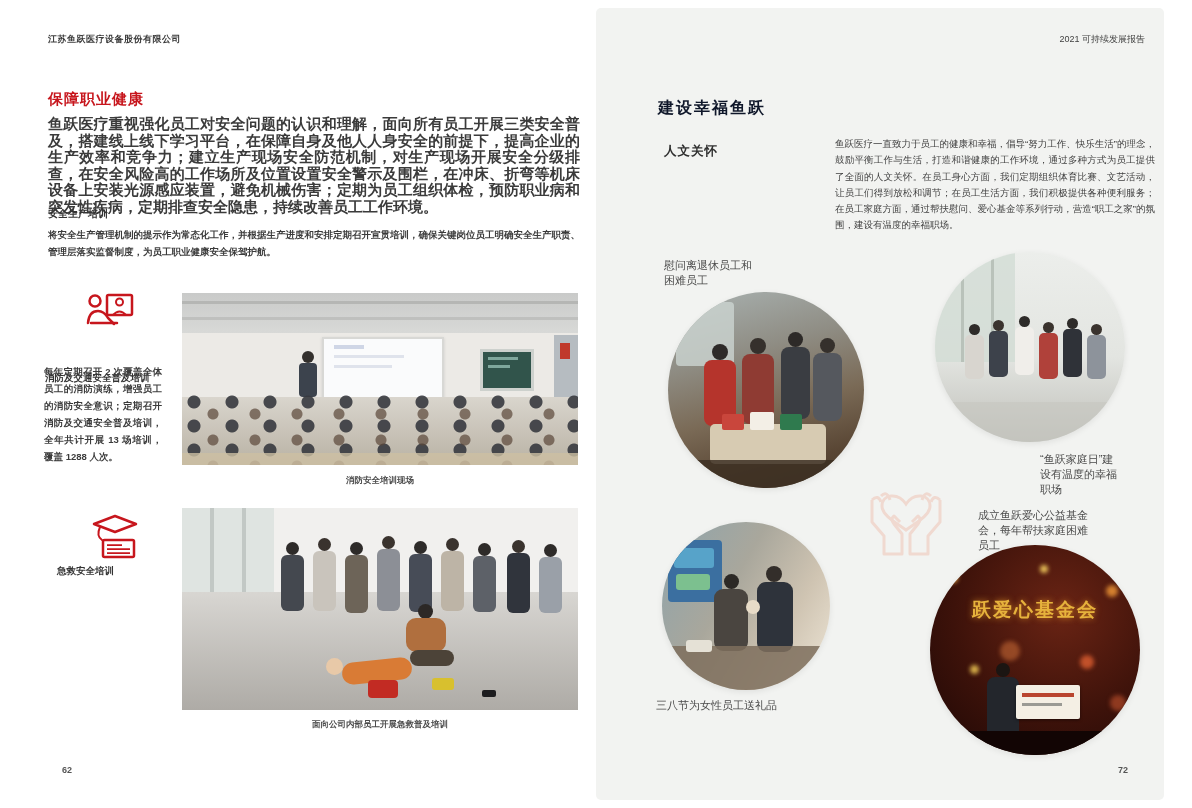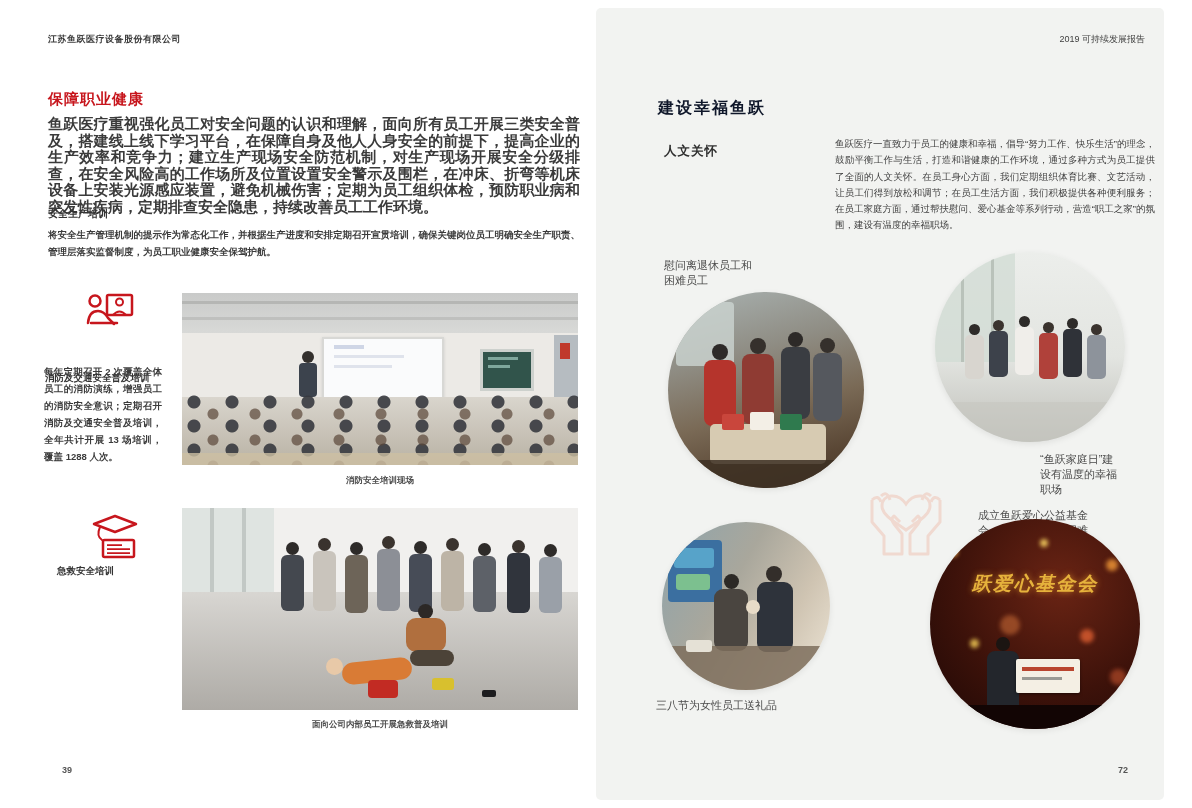--- a/index.html
+++ b/index.html
@@ -42,21 +42,21 @@
   .rp-body{left:835px;top:136px;width:320px;font-size:9.5px;line-height:16.3px;color:#3f3f3f;text-align:justify;}
   .rp-cap{font-size:11px;line-height:15px;color:#4a4a4a;}
   .rp-cap1{left:664px;top:258px;width:88px;}
   .rp-cap2{left:1040px;top:452px;width:82px;}
   .rp-cap3{left:978px;top:508px;width:118px;}
   .rp-cap4{left:656px;top:698px;width:170px;text-align:left;}
   .circle{border-radius:50%;overflow:hidden;box-shadow:0 2px 6px rgba(0,0,0,.08);}
   .circ1{left:668px;top:292px;width:196px;height:196px;}
   .circ2{left:935px;top:252px;width:190px;height:190px;}
   .circ3{left:662px;top:522px;width:168px;height:168px;}
-  .circ4{left:930px;top:519px;width:210px;height:210px;font-style:italic;}
+  .circ4{left:930px;top:545px;width:210px;height:210px;}
   .heart-icon{left:858px;top:466px;}
   .rp-num{left:1118px;top:765px;font-size:9px;font-weight:700;color:#555;}
 
   .overlay-gold{position:absolute;left:0;top:52px;width:100%;text-align:center;
                 font-size:19px;font-weight:700;color:#e6b23c;letter-spacing:2px;
                 text-shadow:0 0 6px rgba(230,150,40,.8);}
   .head{border-radius:50%;position:absolute;}
   .bokeh{position:absolute;border-radius:50%;filter:blur(2px);}
 </style>
 </head>
@@ -153,25 +153,25 @@
     <div class="s" style="left:224px;top:110px;width:40px;height:34px;border-radius:10px;background:#b06f3e;"></div>
     <div class="s" style="left:228px;top:142px;width:44px;height:16px;border-radius:8px;background:#4c4338;"></div>
     <div class="s" style="left:160px;top:152px;width:70px;height:22px;border-radius:11px;background:#d97b35;transform:rotate(-6deg);"></div>
     <div class="head" style="left:144px;top:150px;width:17px;height:17px;background:#e8c9a8;"></div>
     <div class="s" style="left:186px;top:172px;width:30px;height:18px;border-radius:4px;background:#c22b23;"></div>
     <div class="s" style="left:250px;top:170px;width:22px;height:12px;border-radius:3px;background:#d8c02e;"></div>
     <div class="s" style="left:300px;top:182px;width:14px;height:7px;border-radius:2px;background:#1d1d1f;"></div>
   </div>
   <div class="abs lp-cap lp-cap2">面向公司内部员工开展急救普及培训</div>
 
-  <div class="abs lp-num">39</div>
+  <div class="abs lp-num">62</div>
 
   <div class="abs rp-bg"></div>
 
-  <div class="abs rp-header">2019 可持续发展报告</div>
+  <div class="abs rp-header">2021 可持续发展报告</div>
   <div class="abs rp-title">建设幸福鱼跃</div>
   <div class="abs rp-sub">人文关怀</div>
   <div class="abs rp-body">鱼跃医疗一直致力于员工的健康和幸福，倡导“努力工作、快乐生活”的理念，鼓励平衡工作与生活，打造和谐健康的工作环境，通过多种方式为员工提供了全面的人文关怀。在员工身心方面，我们定期组织体育比赛、文艺活动，让员工们得到放松和调节；在员工生活方面，我们积极提供各种便利服务；在员工家庭方面，通过帮扶慰问、爱心基金等系列行动，营造“职工之家”的氛围，建设有温度的幸福职场。</div>
 
   <div class="abs rp-cap rp-cap1">慰问离退休员工和困难员工</div>
 
   <div class="abs circle circ1">
     <div class="s" style="left:0;top:0;width:100%;height:100%;background:linear-gradient(165deg,#aab3b2 0%,#8f8d84 32%,#7a6a56 58%,#594634 82%,#463626 100%);"></div>
     <div class="s" style="left:8px;top:10px;width:58px;height:64px;background:#ccd4d1;opacity:.8;border-radius:4px;"></div>
     <div class="head" style="left:44px;top:52px;width:16px;height:16px;background:#2d2a28;"></div>

